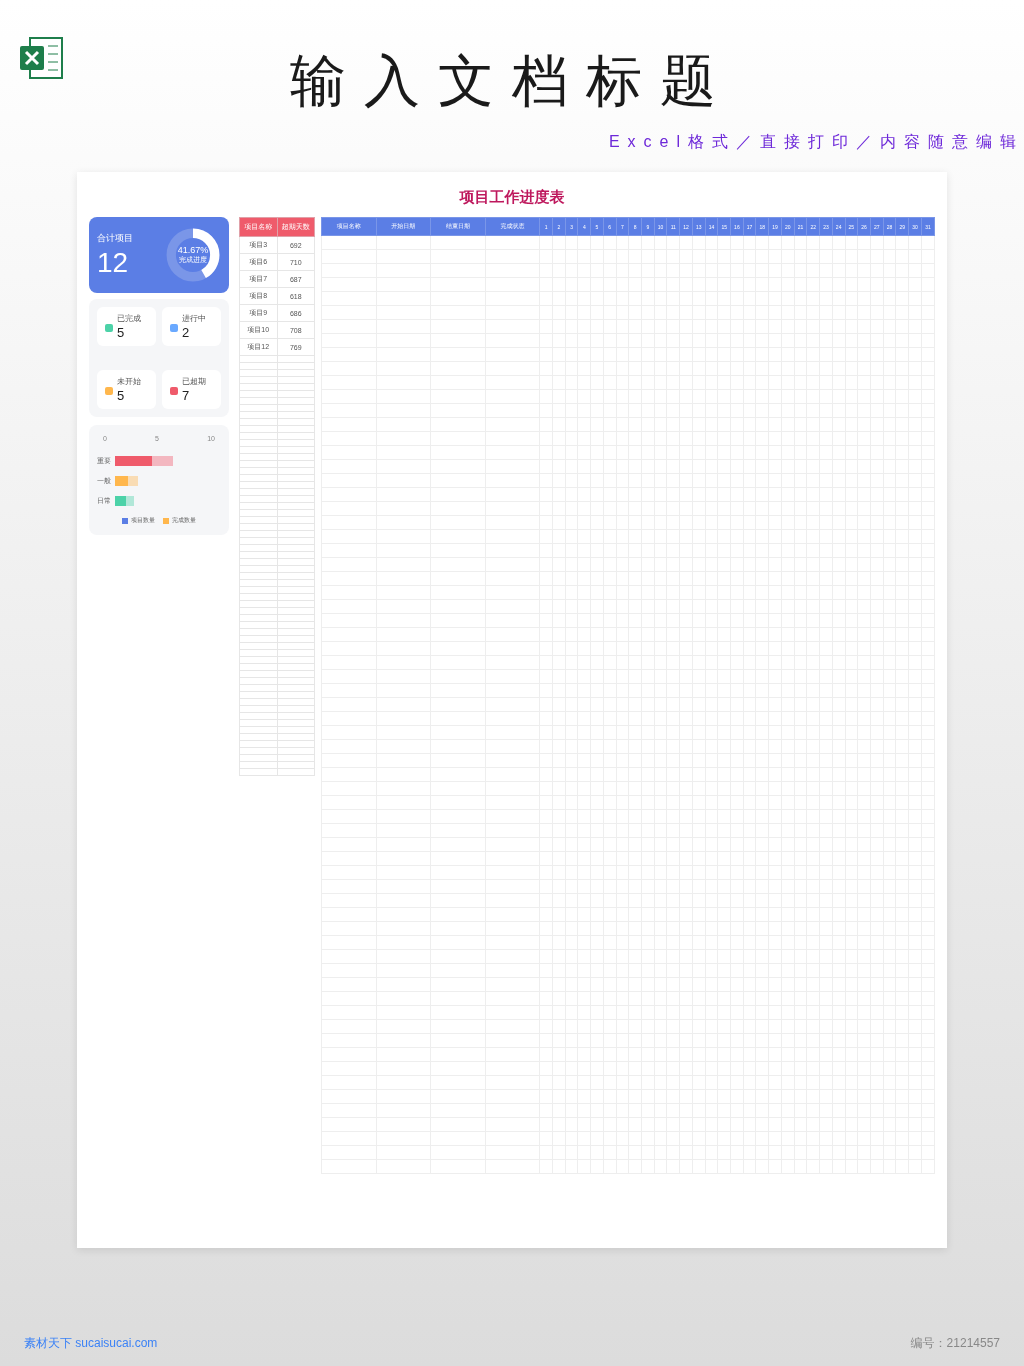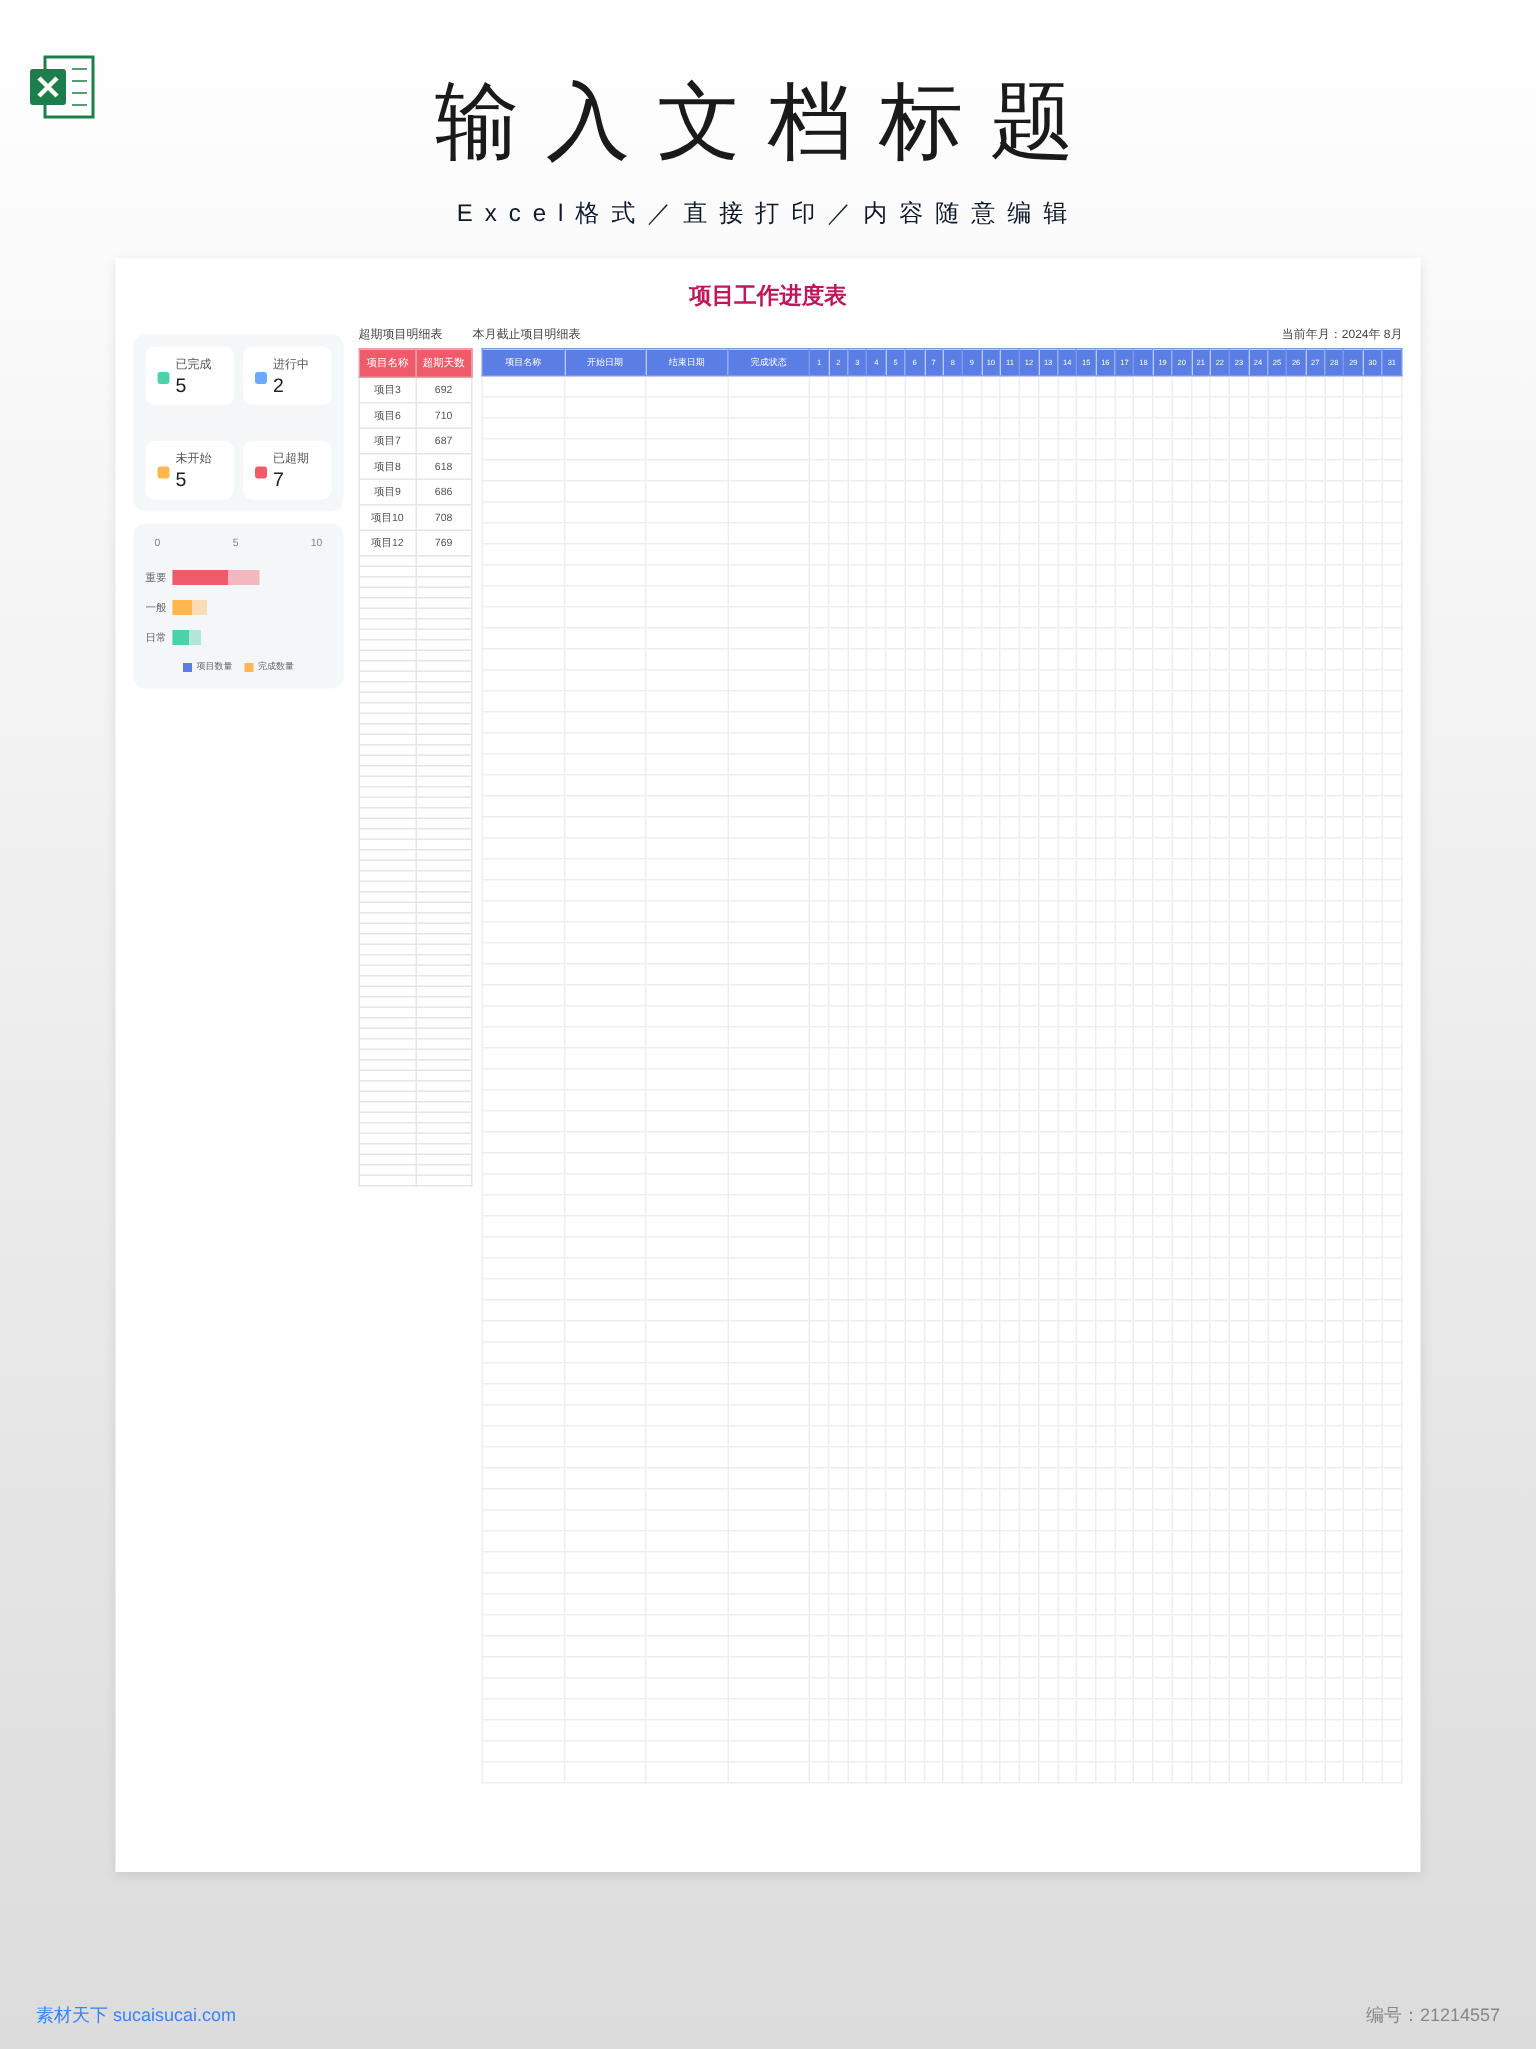--- a/index.html
+++ b/index.html
@@ -1,20 +1,20 @@
 <!DOCTYPE html>
 <html><head>
 <meta charset="utf-8">
 <style>
 *{margin:0;padding:0;box-sizing:border-box}
 body{width:1024px;height:1366px;background:linear-gradient(180deg,#ffffff 0%,#dcdcdc 100%);font-family:"Microsoft YaHei","PingFang SC",sans-serif;position:relative}
 .excel-icon{position:absolute;top:34px;left:18px;width:48px;height:48px}
 .excel-icon svg{width:100%;height:100%}
 .main-title{text-align:center;font-size:56px;font-weight:400;letter-spacing:18px;color:#1a1a1a;padding-top:44px}
-.sub-title{text-align:center;font-size:16px;letter-spacing:8px;color:#0f172a;margin-top:12px}
+.sub-title{text-align:right;font-size:16px;letter-spacing:8px;color:#6d28d9;margin-top:12px}
 .doc{position:absolute;top:172px;left:50%;transform:translateX(-50%);width:870px;height:1076px;background:#fff;box-shadow:0 2px 8px rgba(0,0,0,0.1);padding:10px 12px}
 .doc-title{text-align:center;font-size:15px;font-weight:600;color:#be185d;margin:6px 0 10px}
 .doc-body{display:flex;gap:10px}
 .sidebar{width:140px;flex:none}
 .card{background:#f5f6f8;border-radius:8px;padding:8px;margin-bottom:8px}
 .card-main{background:#5b7ee5;color:#fff;border-radius:8px;padding:10px 8px;display:flex;align-items:center;gap:6px}
 .cm-left{flex:1}
 .cm-label{font-size:9px}
 .cm-value{font-size:28px;font-weight:300;margin-top:2px}
 .donut{width:56px;height:56px;position:relative}
@@ -70,20 +70,36 @@
     </svg>
 </div>
 
 <h1 class="main-title">输入文档标题</h1>
 <div class="sub-title">Excel格式／直接打印／内容随意编辑</div>
 
 <div class="doc">
   <div class="doc-title">项目工作进度表</div>
   <div class="doc-body">
     <div class="sidebar">
+      <div class="card-main">
+        <div class="cm-left">
+          <div class="cm-label">合计项目</div>
+          <div class="cm-value">12</div>
+        </div>
+        <div class="donut">
+          <svg viewBox="0 0 36 36">
+              <circle cx="18" cy="18" r="14" fill="none" stroke="#7a96e8" stroke-width="6"></circle>
+              <circle cx="18" cy="18" r="14" fill="none" stroke="#fff" stroke-width="6" stroke-dasharray="36.6 88" stroke-linecap="butt"></circle>
+            </svg>
+          <div class="donut-text">
+              <div class="pct">41.67%</div>
+              <div>完成进度</div>
+            </div>
+        </div>
+      </div>
       <div class="card" style="margin-top:6px">
         <div class="stat-row" id="stat-row-0">
             <div class="stat-cell">
               <div class="stat-dot" style="background:#4cd2a8"></div>
               <div>
                 <div class="stat-txt">已完成</div>
                 <div class="stat-val">5</div>
               </div>
             </div>
             <div class="stat-cell">
@@ -146,25 +162,20 @@
               <span>项目数量</span>
             </div>
             <div class="lg-item">
               <div class="lg-sw" style="background:#ffb74d"></div>
               <span>完成数量</span>
             </div>
           </div>
       </div>
     </div>
     <div class="content">
-      <div class="sec-headers">
-        <div class="sh-left">超期项目明细表</div>
-        <div class="sh-mid">本月截止项目明细表</div>
-        <div class="sh-right"><span>当前年月：</span><span>2024年 8月</span></div>
-      </div>
       <div class="tables">
         <div class="overdue">
           <table>
               <thead>
                 <tr>
             <th>项目名称</th>
             <th>超期天数</th>
           </tr>
               </thead>
               <tbody id="ov-body">

